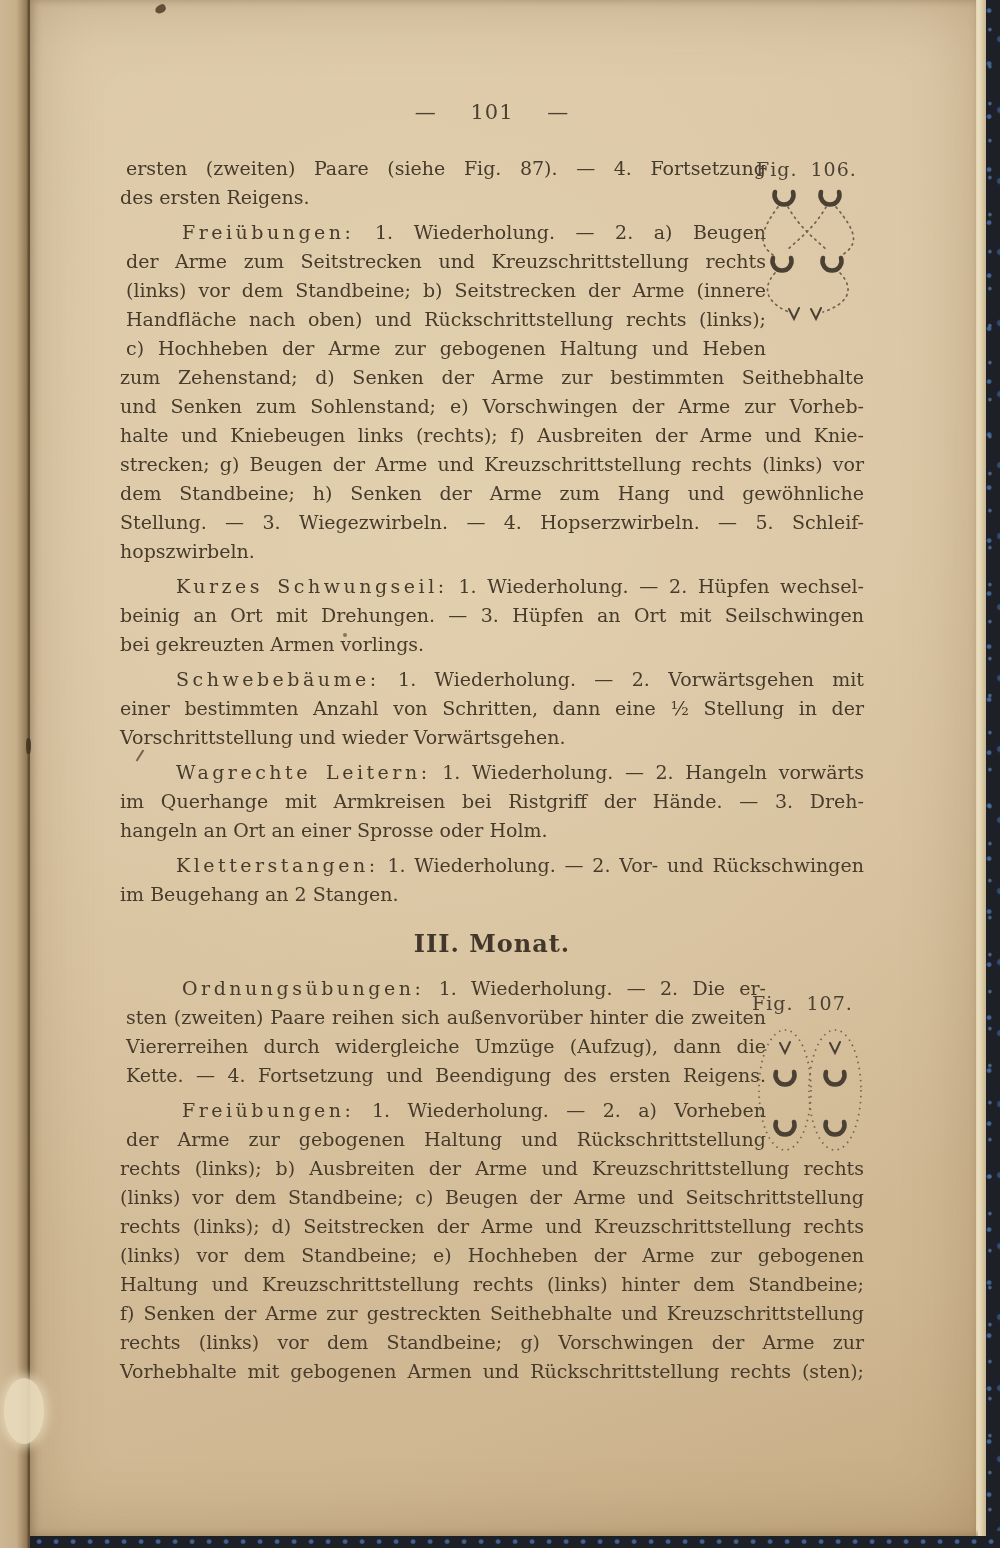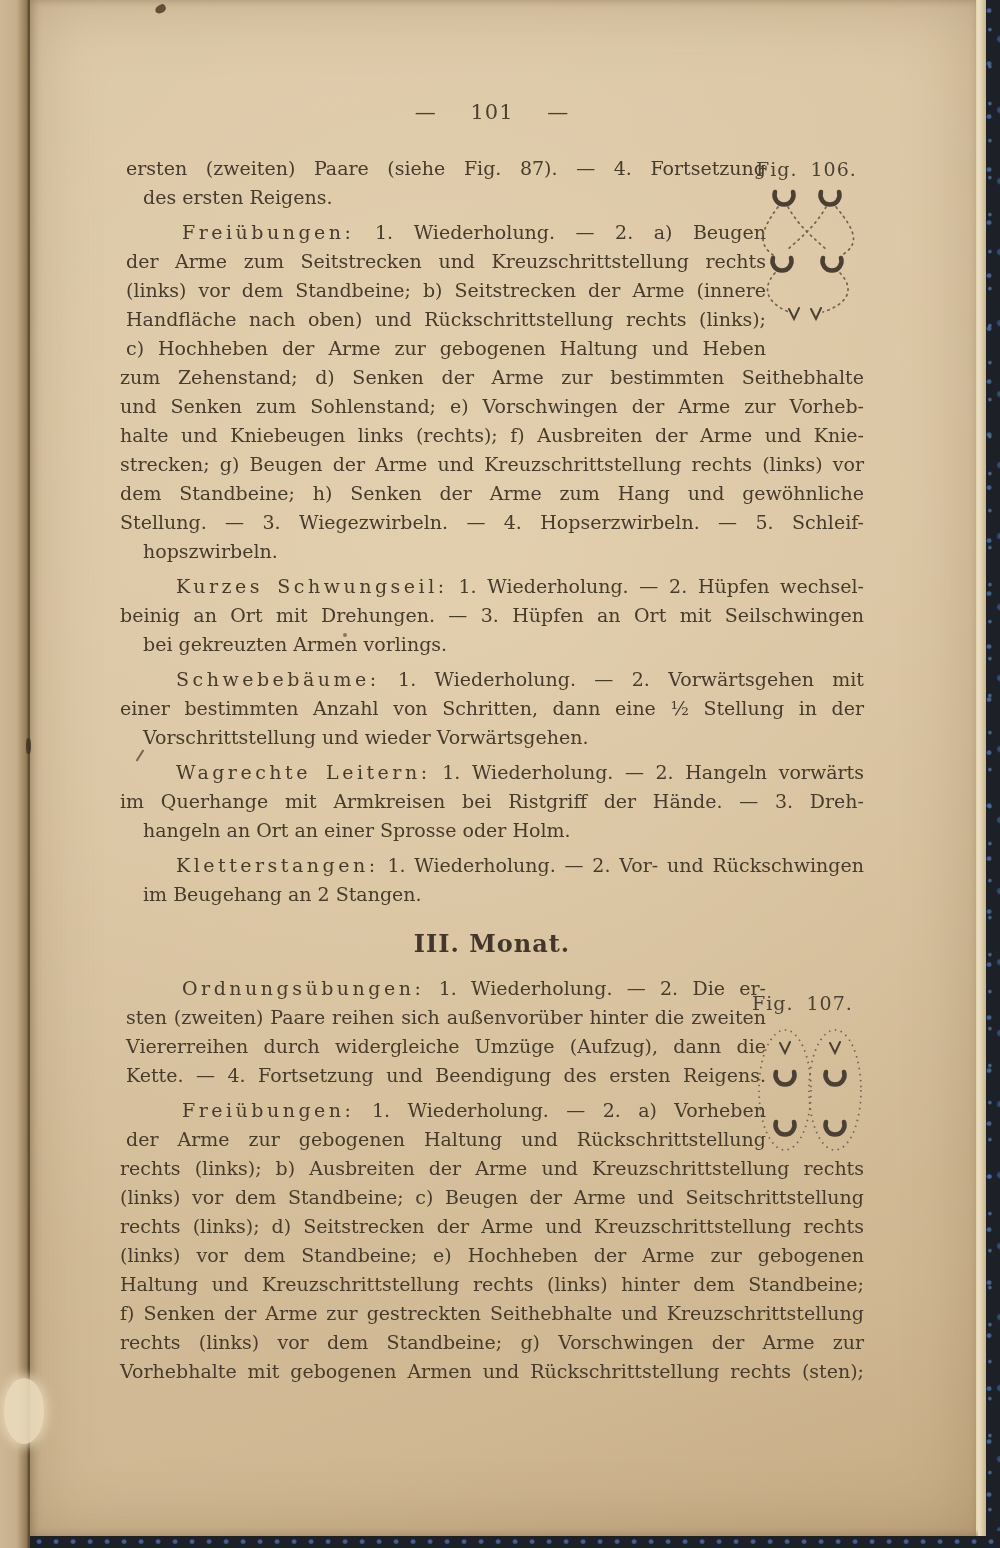--- a/index.html
+++ b/index.html
@@ -33,21 +33,21 @@
       radial-gradient(130% 90% at 45% 35%, rgba(236,220,188,.5), rgba(0,0,0,0) 60%),
       linear-gradient(160deg,#dcc8a7 0%,#d8c2a0 45%,#cfb792 85%,#c6ac84 100%);
     box-shadow:inset 0 0 70px rgba(110,82,46,.28), inset 3px 0 9px rgba(80,58,30,.35);}
 
   
   .text-col{position:absolute;left:90px;top:94px;width:744px;color:#473b2c;}
   .pagenum{text-align:center;font-size:21px;letter-spacing:1px;word-spacing:26px;
            margin:6px 0 30px 0;color:#4c4131;}
   .ln{font-size:19px;line-height:29px;white-space:normal;}
   .j{text-align:justify;text-align-last:justify;}
-  .l{text-align:center;text-align-last:left;margin-left:23px;}
+  .l{text-align:center;text-align-last:left;}
   .n{width:640px;margin-left:6px;}
   .f{width:744px;}
   .ind{text-indent:56px;}
   .pstart{margin-top:6px;}
   .sperr{letter-spacing:3.5px;}
   .monat{font-size:24px;font-weight:bold;text-align:center;width:744px;
          margin:20px 0 16px 0;color:#42372a;letter-spacing:1px;}
 
   
   .fig{position:absolute;color:#4c4234;}

